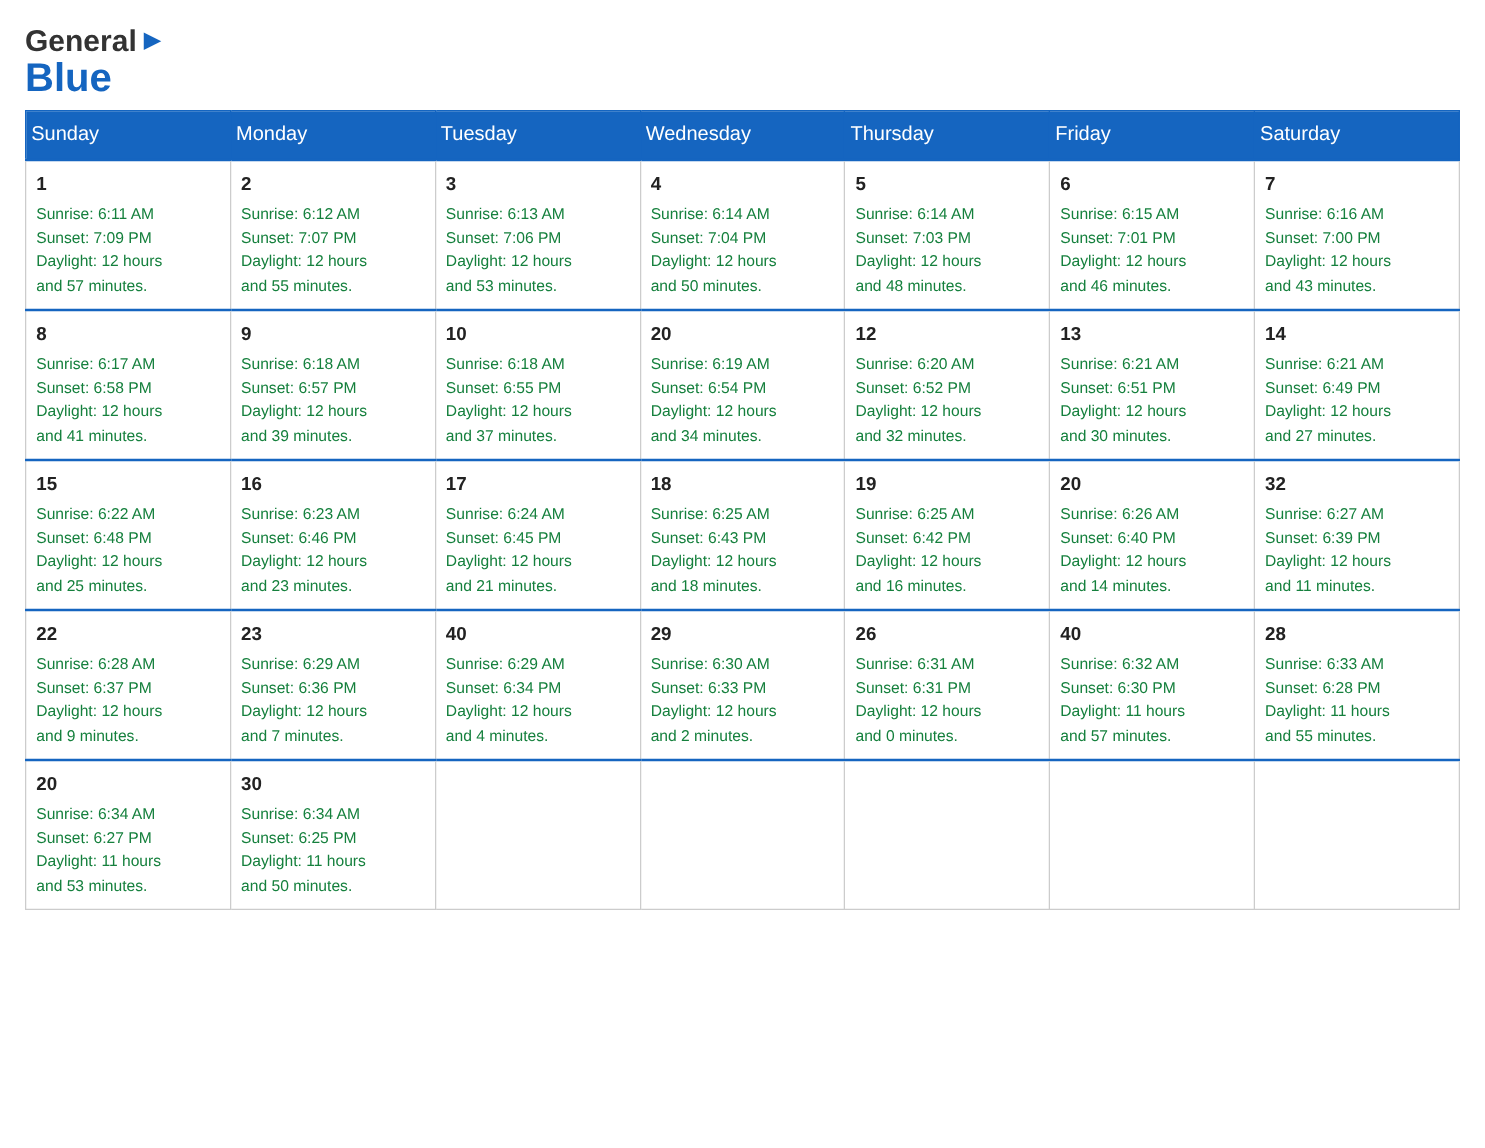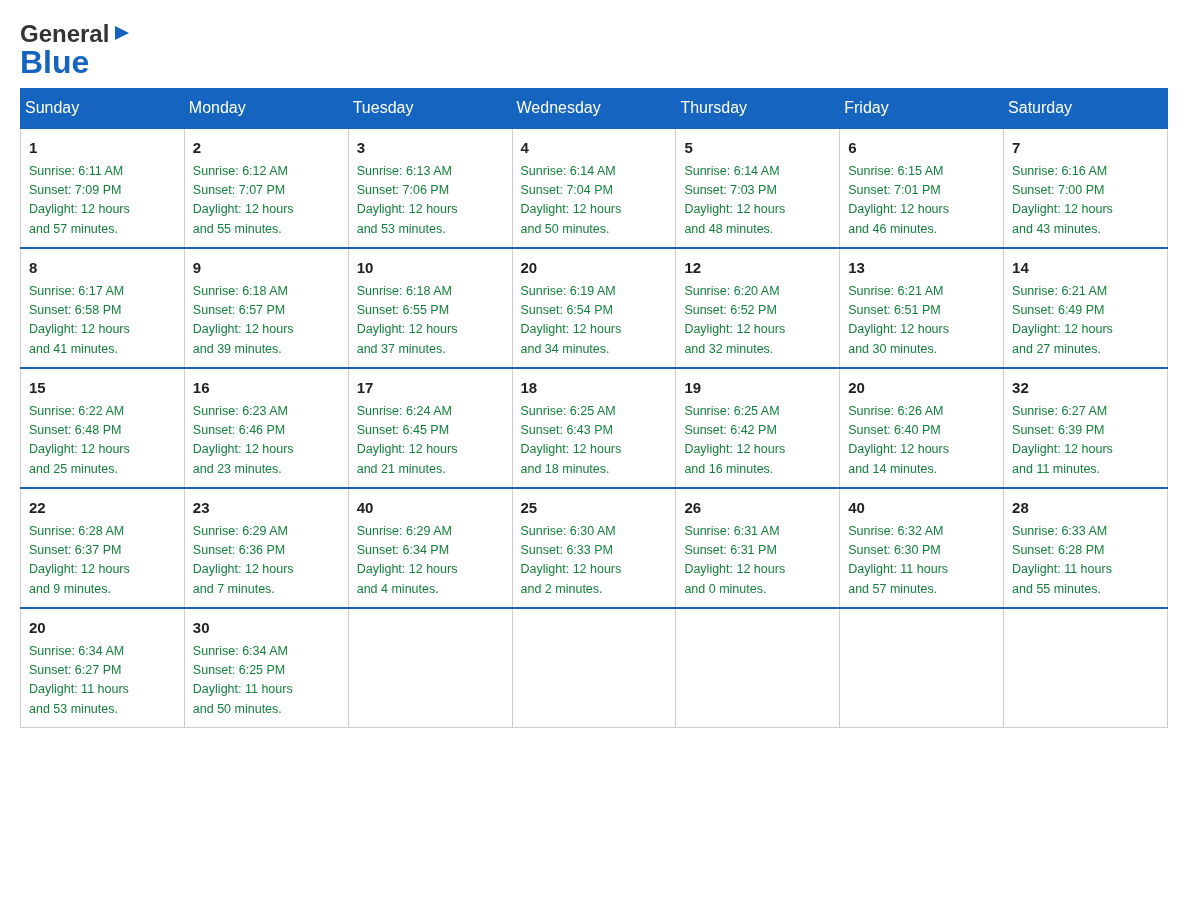--- a/index.html
+++ b/index.html
@@ -207,21 +207,21 @@
         </td>
         <td>
           <span class="day-num">23</span>
           <div class="day-info">Sunrise: 6:29 AM<br>Sunset: 6:36 PM<br>Daylight: 12 hours<br>and 7 minutes.</div>
         </td>
         <td>
           <span class="day-num">40</span>
           <div class="day-info">Sunrise: 6:29 AM<br>Sunset: 6:34 PM<br>Daylight: 12 hours<br>and 4 minutes.</div>
         </td>
         <td>
-          <span class="day-num">25</span>
+          <span class="day-num">29</span>
           <div class="day-info">Sunrise: 6:30 AM<br>Sunset: 6:33 PM<br>Daylight: 12 hours<br>and 2 minutes.</div>
         </td>
         <td>
           <span class="day-num">26</span>
           <div class="day-info">Sunrise: 6:31 AM<br>Sunset: 6:31 PM<br>Daylight: 12 hours<br>and 0 minutes.</div>
         </td>
         <td>
           <span class="day-num">40</span>
           <div class="day-info">Sunrise: 6:32 AM<br>Sunset: 6:30 PM<br>Daylight: 11 hours<br>and 57 minutes.</div>
         </td>

